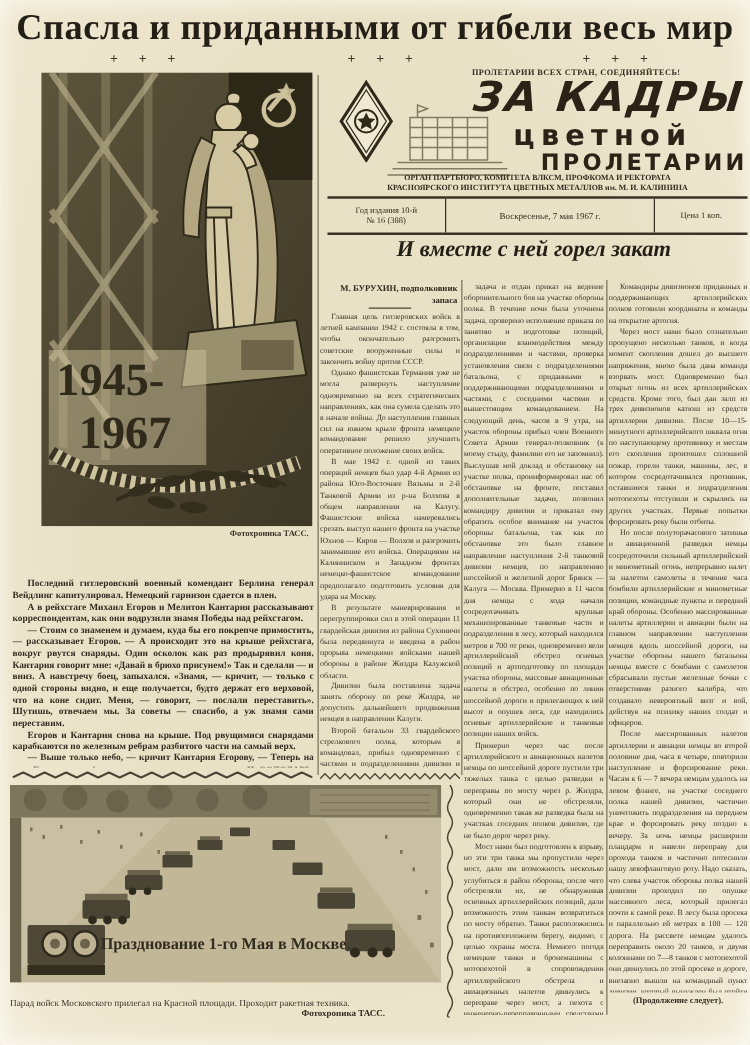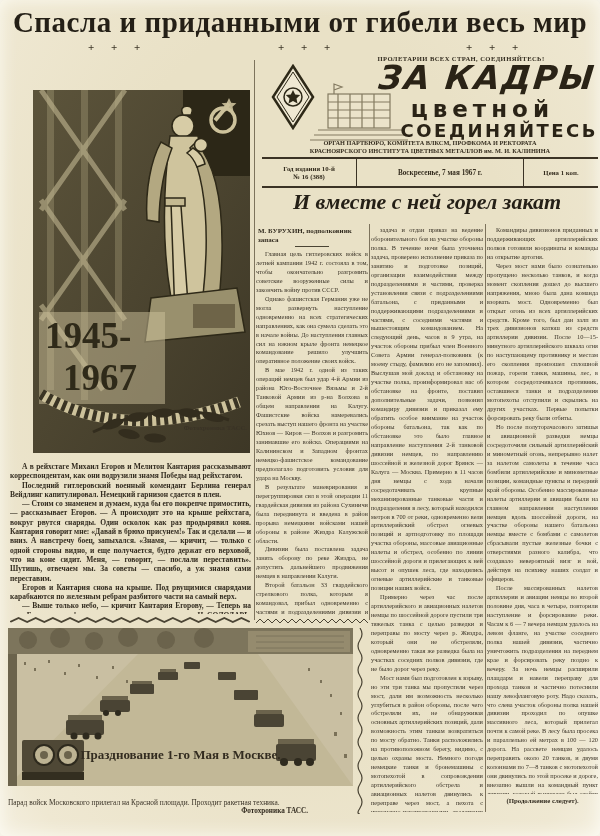--- a/index.html
+++ b/index.html
@@ -25,46 +25,46 @@
     font-style:italic;font-size:33px;letter-spacing:2px;transform:skewX(-6deg);color:#2a2316;white-space:nowrap;}
   .mt2{position:absolute;right:44px;top:38px;font-family:"DejaVu Sans",sans-serif;font-weight:700;
     font-size:23px;letter-spacing:5px;color:#2a2316;white-space:nowrap;}
   .mt3{position:absolute;right:0;top:62px;font-family:"DejaVu Sans",sans-serif;font-weight:800;
     font-size:18px;letter-spacing:2.5px;color:#2a2316;white-space:nowrap;}
   .organ{left:262px;top:139px;width:336px;text-align:center;font-weight:bold;font-size:6.3px;
     line-height:8px;color:#352d1f;}
   .issue-row{left:262px;top:157px;width:336px;height:27px;display:flex;align-items:stretch;
     border-top:2px solid #3b3325;border-bottom:2px solid #3b3325;}
   .issue-cell{display:flex;flex-direction:column;justify-content:center;text-align:center;
-    font-weight:bold;font-size:6.8px;line-height:8px;color:#352d1f;padding:2px 4px;}
+    font-weight:normal;font-size:6.8px;line-height:8px;color:#352d1f;padding:2px 4px;}
   .ic1{width:86px;border-right:1px solid #3b3325;}
   .ic2{flex:1;border-right:1px solid #3b3325;font-size:7.2px;}
   .ic3{width:66px;}
   
-  .poster{left:33px;top:58px;width:217px;height:363px;margin-top:32px;}
+  .poster{left:33px;top:58px;width:217px;height:363px;}
   .poster-credit{left:33px;top:424px;width:214px;text-align:right;font-weight:bold;
     font-size:6.8px;color:#3a3326;}
   
   .znamya-title{left:8px;top:437px;width:244px;text-align:center;font-weight:bold;font-size:20px;
     letter-spacing:5px;color:#241f16;}
   .znamya-body{left:10px;top:462px;width:241px;height:152px;overflow:hidden;font-size:7.5px;
     line-height:9.3px;font-weight:bold;text-align:justify;color:#332c20;}
   .znamya-body p{margin:0;text-indent:12px;}
   .znamya-last{position:relative;}
   .znamya-sig{position:absolute;right:0;bottom:0;font-weight:bold;}
   
   .vrule{width:1px;background:#7d735c;}
   .vr-main{left:254px;top:60px;height:560px;}
   .vr-c1{left:369px;top:224px;height:396px;}
   .vr-c2{left:485px;top:224px;height:588px;}
   .zig{color:#4a4434;}
   
   .article-title{left:256px;top:189px;width:342px;text-align:center;font-weight:bold;
-    font-style:italic;font-size:22px;color:#241f16;white-space:nowrap;}
-  .byline{left:258px;top:227px;width:108px;text-align:left;font-weight:bold;font-size:7px;
+    font-style:italic;font-size:18px;color:#241f16;white-space:nowrap;}
+  .byline{left:258px;top:227px;width:108px;text-align:right;font-weight:bold;font-size:7px;
     line-height:8.5px;color:#332c20;}
   .byline:after{content:"";display:block;width:34px;height:1px;background:#4a4434;margin:2px auto 0;}
   .col{overflow:hidden;font-size:6.3px;line-height:8.95px;text-align:justify;color:#3a3327;}
   .col p{margin:0;text-indent:9px;}
   .col1{left:256px;top:250px;width:112px;height:366px;}
   .col2{left:371px;top:226px;width:112px;height:586px;}
   .col3{left:487px;top:226px;width:111px;height:568px;}
   .prodolzhenie{left:487px;top:797px;width:111px;text-align:center;font-weight:bold;
     font-size:6.8px;color:#332c20;}
   
@@ -161,21 +161,21 @@
         <rect x="20" y="14" width="62" height="34" fill="#ece4cb"></rect>
         <path d="M20,22 h62 M20,30 h62 M20,38 h62 M30,14 v34 M42,14 v34 M54,14 v34 M66,14 v34"></path>
         <path d="M10,50 h84 M6,55 h92 M2,60 h98"></path>
         <path d="M26,14 v-10 l8,3 -8,3"></path>
       </g>
     </svg>
   </div>
   <div class="abs mast-title" style="height:90px;">
     <span class="mt1">ЗА КАДРЫ</span>
     <span class="mt2">цветной</span>
-    <span class="mt3">СОЕДИНЯЙТЕСЬ</span>
+    <span class="mt3">ПРОЛЕТАРИИ</span>
   </div>
   <div class="abs organ">
     <div>ОРГАН ПАРТБЮРО, КОМИТЕТА ВЛКСМ, ПРОФКОМА И РЕКТОРАТА</div>
     <div>КРАСНОЯРСКОГО ИНСТИТУТА ЦВЕТНЫХ МЕТАЛЛОВ им. М. И. КАЛИНИНА</div>
   </div>
   <div class="abs issue-row">
     <div class="issue-cell ic1">
       <div>Год издания 10-й</div>
       <div>№ 16 (388)</div>
     </div>
@@ -214,22 +214,22 @@
 
   <div class="abs col col3">
     <p>Командиры дивизионов приданных и поддерживающих артиллерийских полков готовили координаты и команды на открытие артогня.</p>
     <p>Через мост нами было сознательно пропущено несколько танков, и когда момент скопления дошел до высшего напряжения, мною была дана команда взорвать мост. Одновременно был открыт огонь из всех артиллерийских средств. Кроме того, был дан залп из трех дивизионов катюш из средств артиллерии дивизии. После 10—15-минутного артиллерийского шквала огня по наступающему противнику и местам его скопления произошел сплошной пожар, горели танки, машины, лес, в котором сосредотачивался противник, оставшиеся танки и подразделения мотопехоты отступили и скрылись на других участках. Первые попытки форсировать реку были отбиты.</p>
     <p>Но после полуторачасового затишья и авиационной разведки немцы сосредоточили сильный артиллерийский и минометный огонь, непрерывно налет за налетом самолеты в течение часа бомбили артиллерийские и минометные позиции, командные пункты и передний край обороны. Особенно массированные налеты артиллерии и авиации были на главном направлении наступления немцев вдоль шоссейной дороги, на участке обороны нашего батальона немцы вместе с бомбами с самолетов сбрасывали пустые железные бочки с отверстиями разного калибра, что создавало невероятный визг и вой, действуя на психику наших солдат и офицеров.</p>
     <p>После массированных налетов артиллерии и авиации немцы во второй половине дня, часа в четыре, повторили наступление и форсирование реки. Часам к 6 — 7 вечера немцам удалось на левом фланге, на участке соседнего полка нашей дивизии, частично уничтожить подразделения на переднем крае и форсировать реку поздно к вечеру. За ночь немцы расширили плацдарм и навели переправу для прохода танков и частично потеснили нашу левофланговую роту. Надо сказать, что слева участок обороны полка нашей дивизии проходил по опушке массивного леса, который прилегал почти к самой реке. В лесу была просека и параллельно ей метрах в 100 — 120 дорога. На рассвете немцам удалось переправить около 20 танков, и двумя колоннами по 7—8 танков с мотопехотой они двинулись по этой просеке и дороге, внезапно вышли на командный пункт дивизии, который вынужден был отойти на запасной командный пункт. Часа на 2 у нас прервалась связь с командиром дивизии. Таким образом, наш батальон оказался отрезанным от частей дивизии. Справа от нас был участок обороны соседней дивизии нашей армии и нам пришлось развернуться и занять полукруговую оборону.</p>
   </div>
   <div class="abs prodolzhenie">(Продолжение следует).</div>
 
   <div class="abs znamya-body">
+    <p>Последний гитлеровский военный комендант Берлина генерал Вейдлинг капитулировал. Немецкий гарнизон сдается в плен.</p>
     <p>А в рейхстаге Михаил Егоров и Мелитон Кантария рассказывают корреспондентам, как они водрузили знамя Победы над рейхстагом.</p>
-    <p>Последний гитлеровский военный комендант Берлина генерал Вейдлинг капитулировал. Немецкий гарнизон сдается в плен.</p>
     <p>— Стоим со знаменем и думаем, куда бы его покрепче примостить, — рассказывает Егоров. — А происходит это на крыше рейхстага, вокруг рвутся снаряды. Один осколок как раз продырявил коня. Кантария говорит мне: «Давай в брюхо присунем!» Так и сделали — и вниз. А навстречу боец, запыхался. «Знамя, — кричит, — только с одной стороны видно, и еще получается, будто держат его верховой, что на коне сидит. Меня, — говорит, — послали переставить». Шутишь, отвечаем мы. За советы — спасибо, а уж знамя сами переставим.</p>
     <p>Егоров и Кантария снова на крыше. Под рвущимися снарядами карабкаются по железным ребрам разбитого части на самый верх.</p>
     <p class="znamya-last">
       <span>— Выше только небо, — кричит Кантария Егорову, — Теперь на весь Берлин видно!</span>
       <span class="znamya-sig">Ц. СОЛОДАРЬ.</span>
     </p>
   </div>
   <div class="abs zig" style="left:10px;top:617px;">
     <svg width="240" height="6" viewBox="0 0 112 6" preserveAspectRatio="none">
       <path d="M0,5 L4,1 L8,5 L12,1 L16,5 L20,1 L24,5 L28,1 L32,5 L36,1 L40,5 L44,1 L48,5 L52,1 L56,5 L60,1 L64,5 L68,1 L72,5 L76,1 L80,5 L84,1 L88,5 L92,1 L96,5 L100,1 L104,5 L108,1 L112,5" stroke="currentColor" fill="none" stroke-width="1.4"></path>

